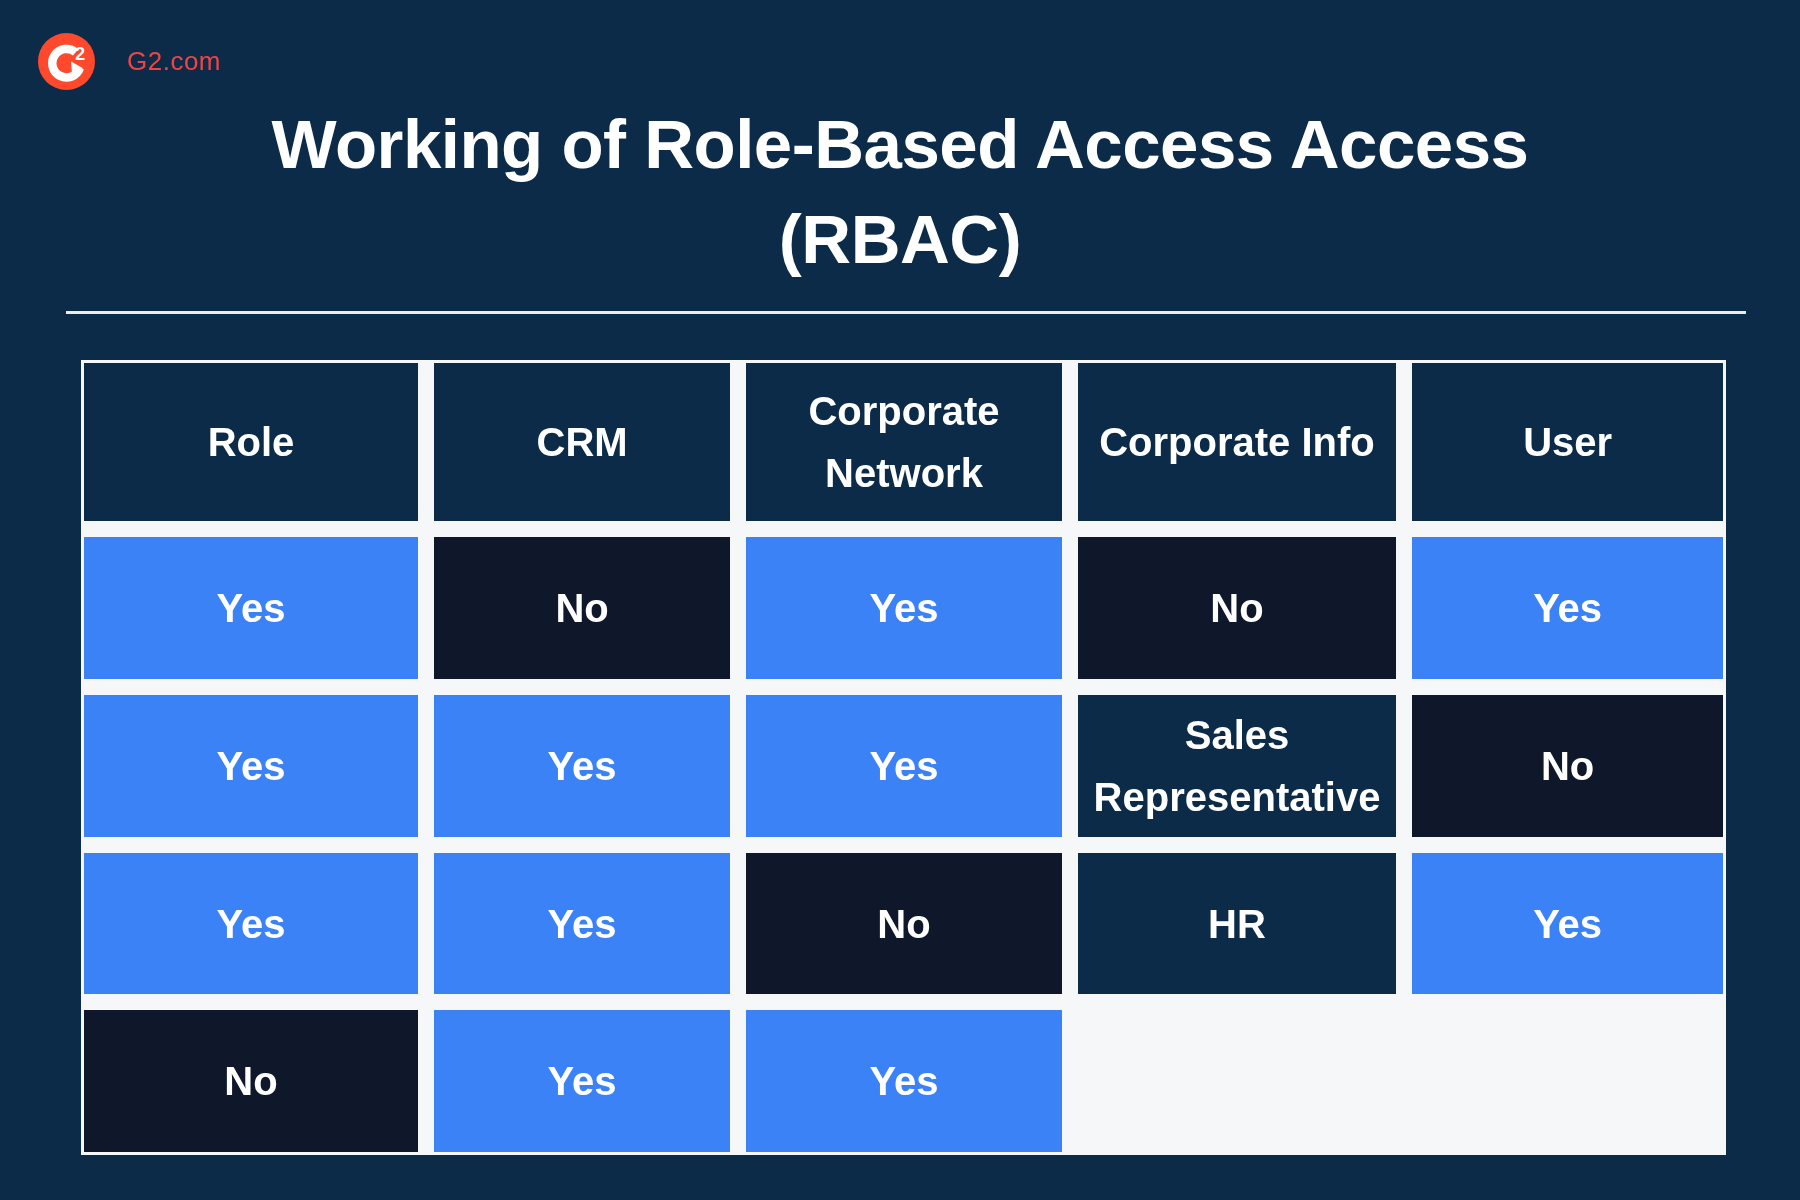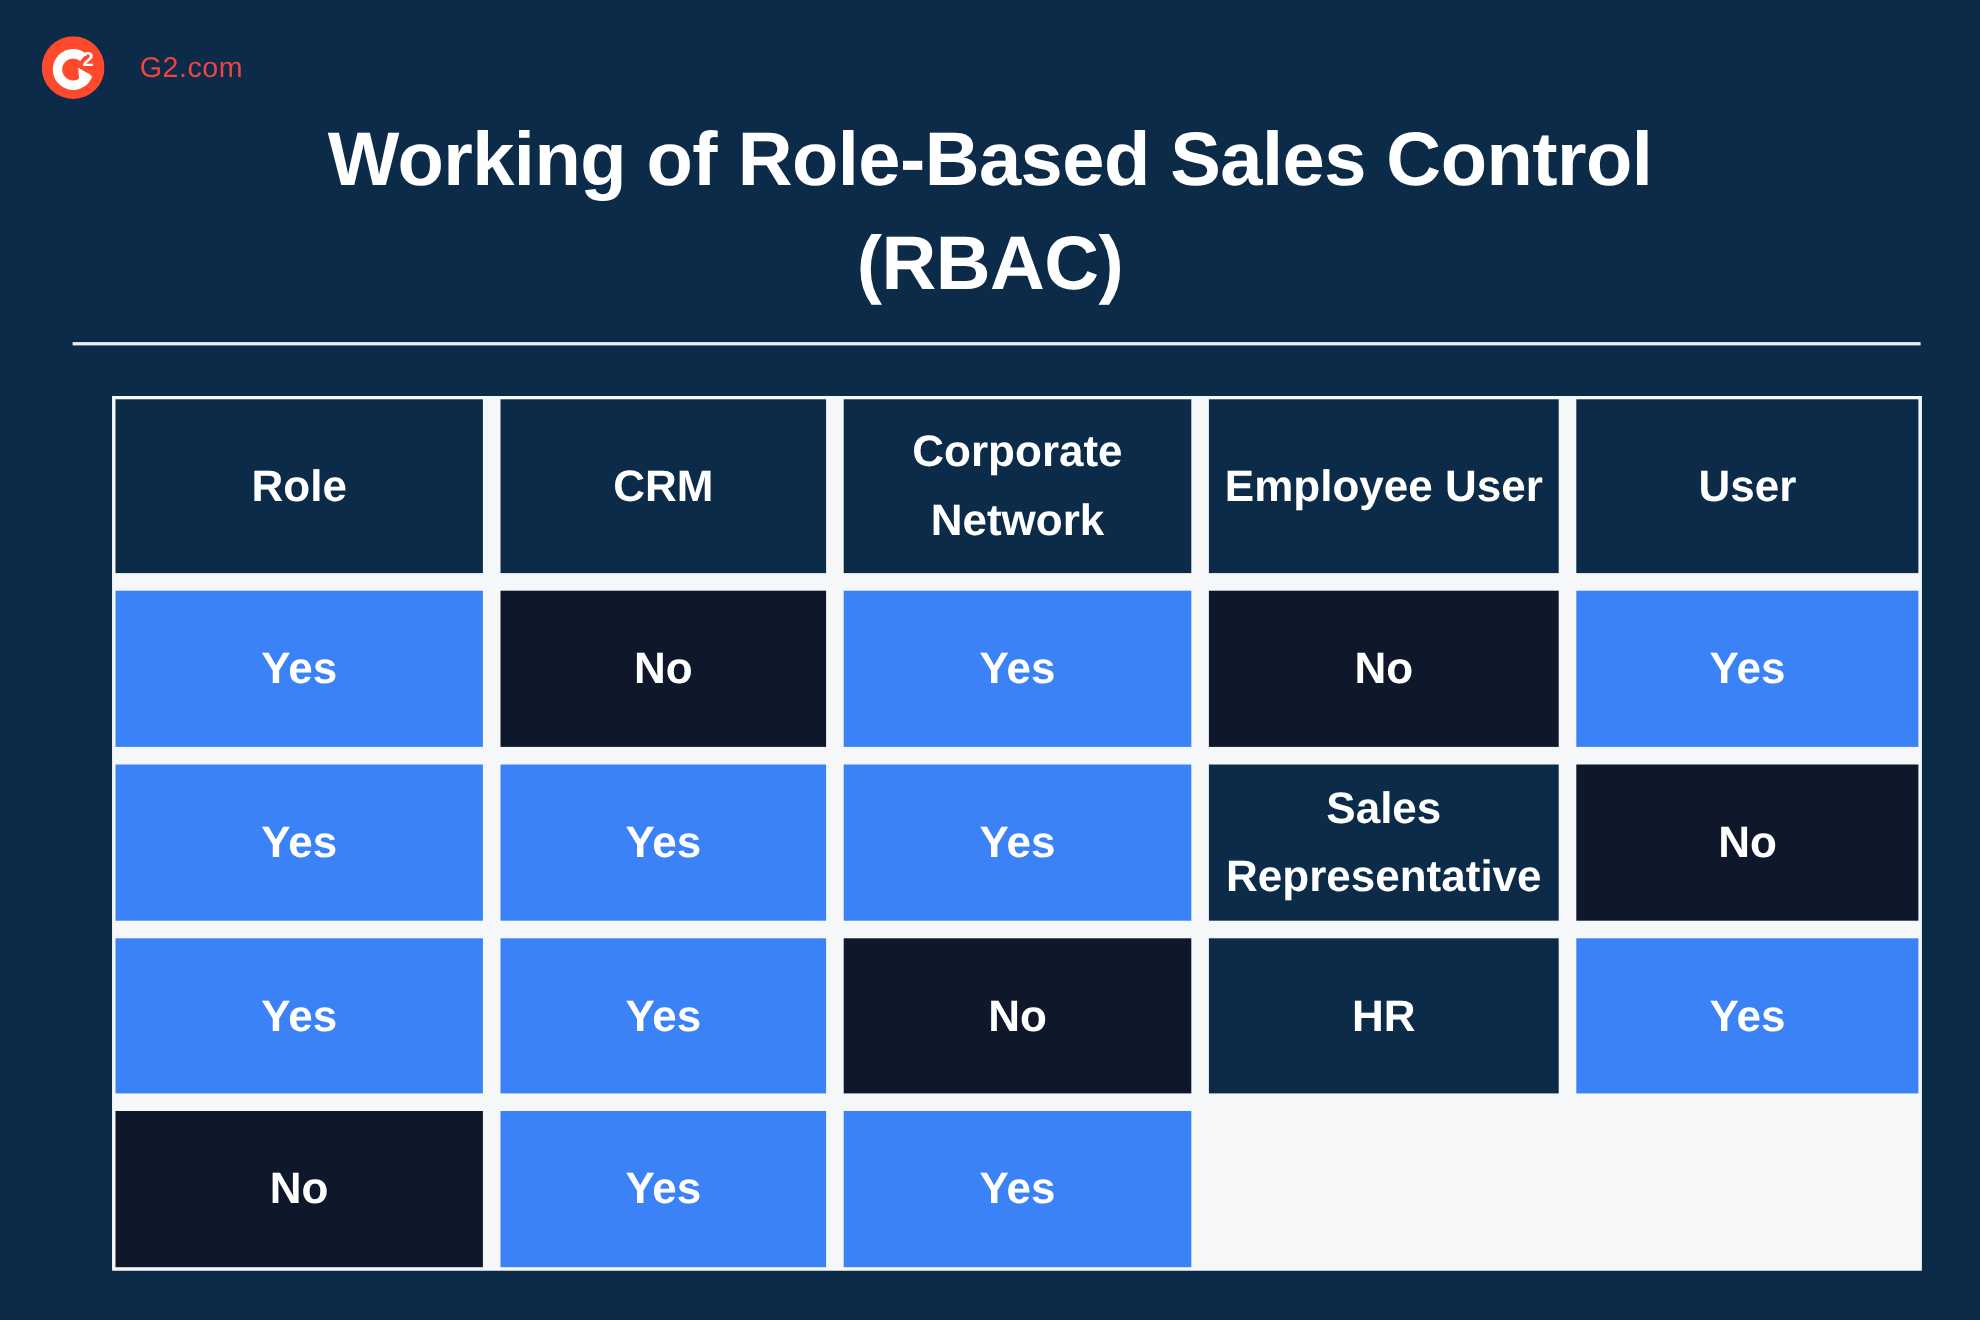--- a/index.html
+++ b/index.html
@@ -23,21 +23,21 @@
     margin:0;text-align:center;
     font-size:69px;font-weight:bold;line-height:1.38;letter-spacing:-0.5px;
     color:#ffffff;
   }
   .title span{display:block;}
 
   .divider{position:absolute;left:66px;top:311px;width:1680px;height:3px;background:#e9edf0;}
 
   
   .rbac-table{
-    position:absolute;left:102px;top:360px;
+    position:absolute;left:81px;top:360px;
     width:1645px;height:795px;
     box-sizing:border-box;
     background:#f6f7f8;border:3px solid #f6f7f8;
     display:grid;
     grid-template-columns:345fr 306fr 326fr 329fr 321fr;
     grid-template-rows:170fr 152fr 152fr 152fr 152fr;
     gap:16px;
   }
   .cell{
     display:flex;align-items:center;justify-content:center;
@@ -59,32 +59,32 @@
     <svg class="logo" viewBox="0 0 100 100" aria-hidden="true">
       <circle cx="50" cy="50" r="50" fill="#ff492c"></circle>
       <path d="M 66.1 33.8 A 25 25 0 1 0 73.5 61.6" fill="none" stroke="#ffffff" stroke-width="15"></path>
       <polygon points="58,50 79,62 60,75" fill="#ffffff"></polygon>
       <text x="74" y="47" text-anchor="middle" fill="#ffffff" font-family="Liberation Sans, sans-serif" font-size="32" font-weight="bold">2</text>
     </svg>
     <span class="site-label">G2.com</span>
   </div>
 
   <h1 class="title">
-    <span>Working of Role-Based Sales Control</span>
+    <span>Working of Role-Based Access Access</span>
     <span>(RBAC)</span>
   </h1>
 
   <div class="divider"></div>
 
   <div class="rbac-table">
 
     <div class="cell">Role</div>
     <div class="cell">CRM</div>
     <div class="cell">Corporate Network</div>
-    <div class="cell">Employee User</div>
+    <div class="cell">Corporate Info</div>
 
     <div class="cell">User</div>
     <div class="cell s-yes">Yes</div>
     <div class="cell s-no">No</div>
     <div class="cell s-yes">Yes</div>
     <div class="cell s-no">No</div>
 
     <div class="cell s-yes">Yes</div>
     <div class="cell s-yes">Yes</div>
     <div class="cell s-yes">Yes</div>

